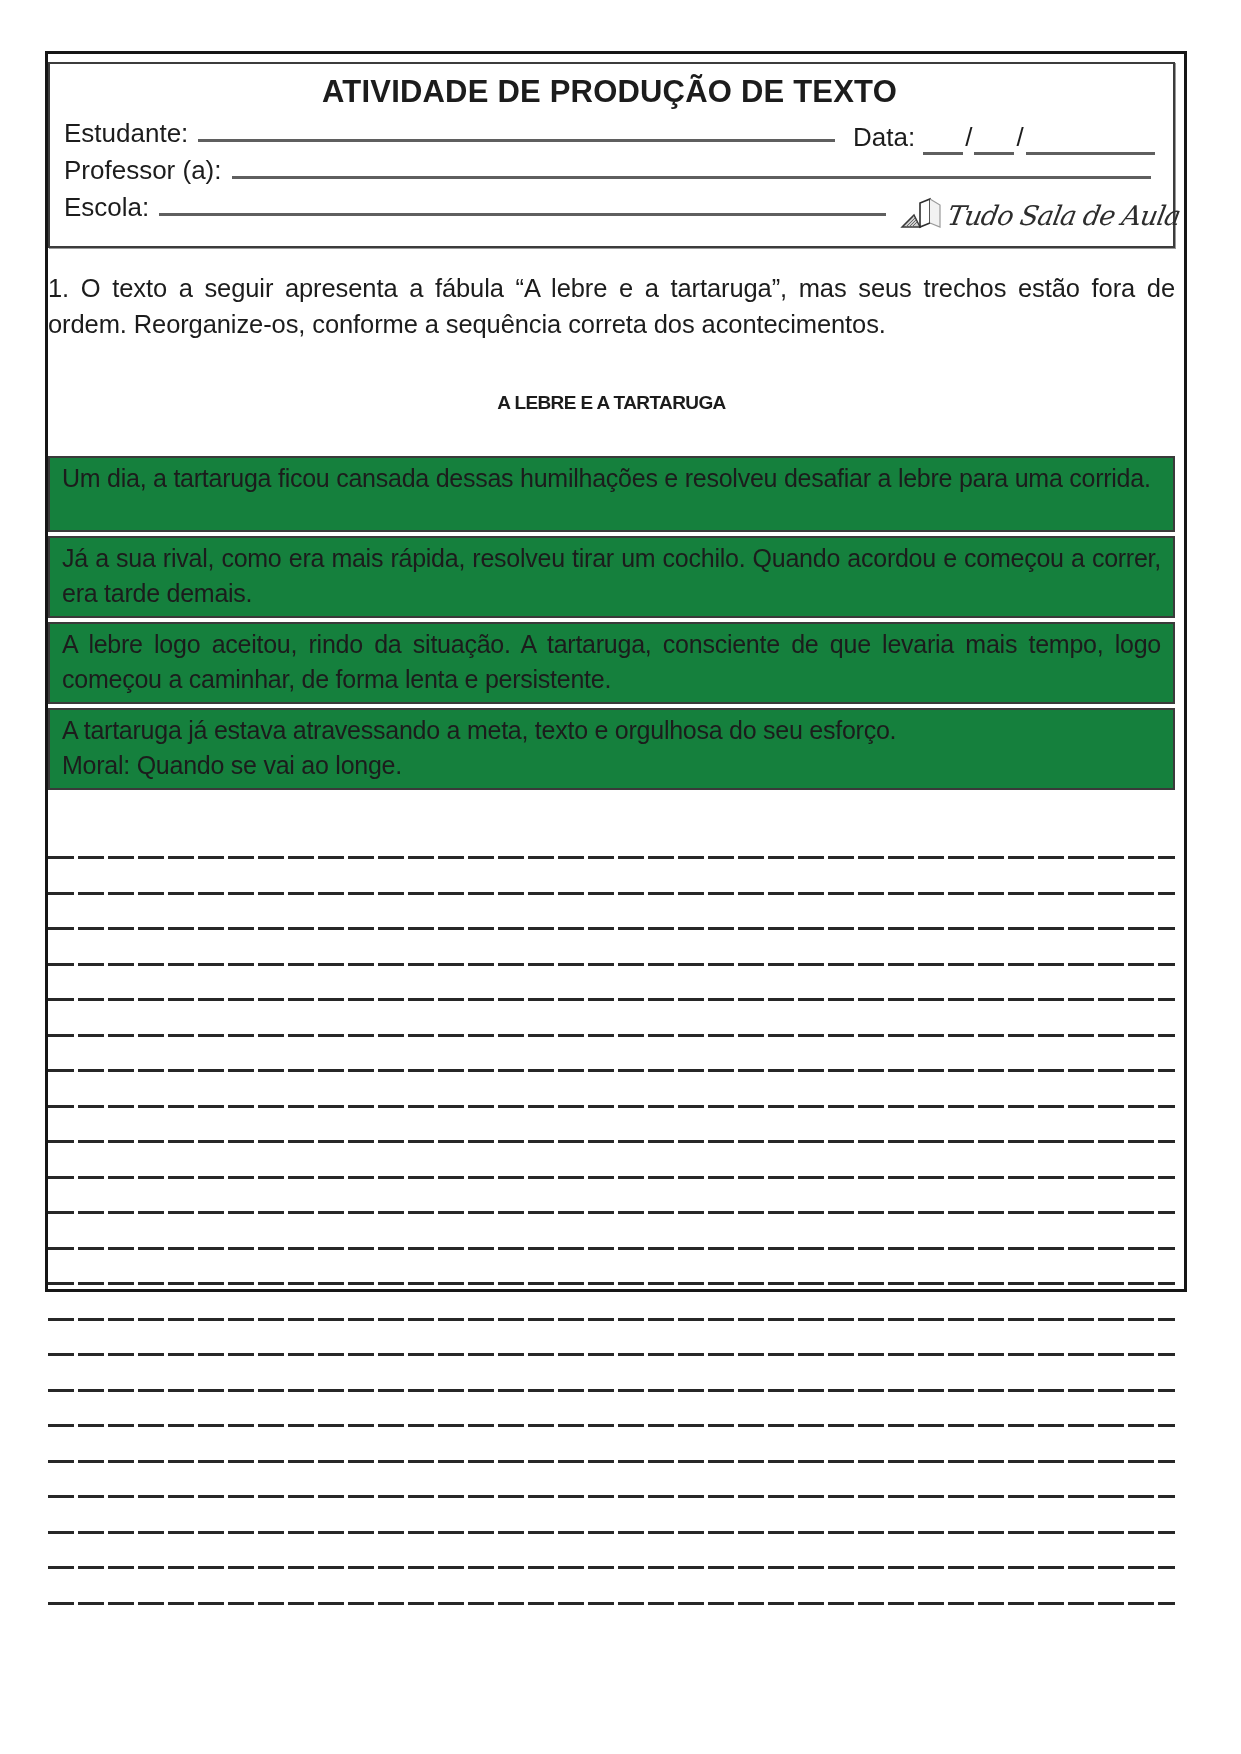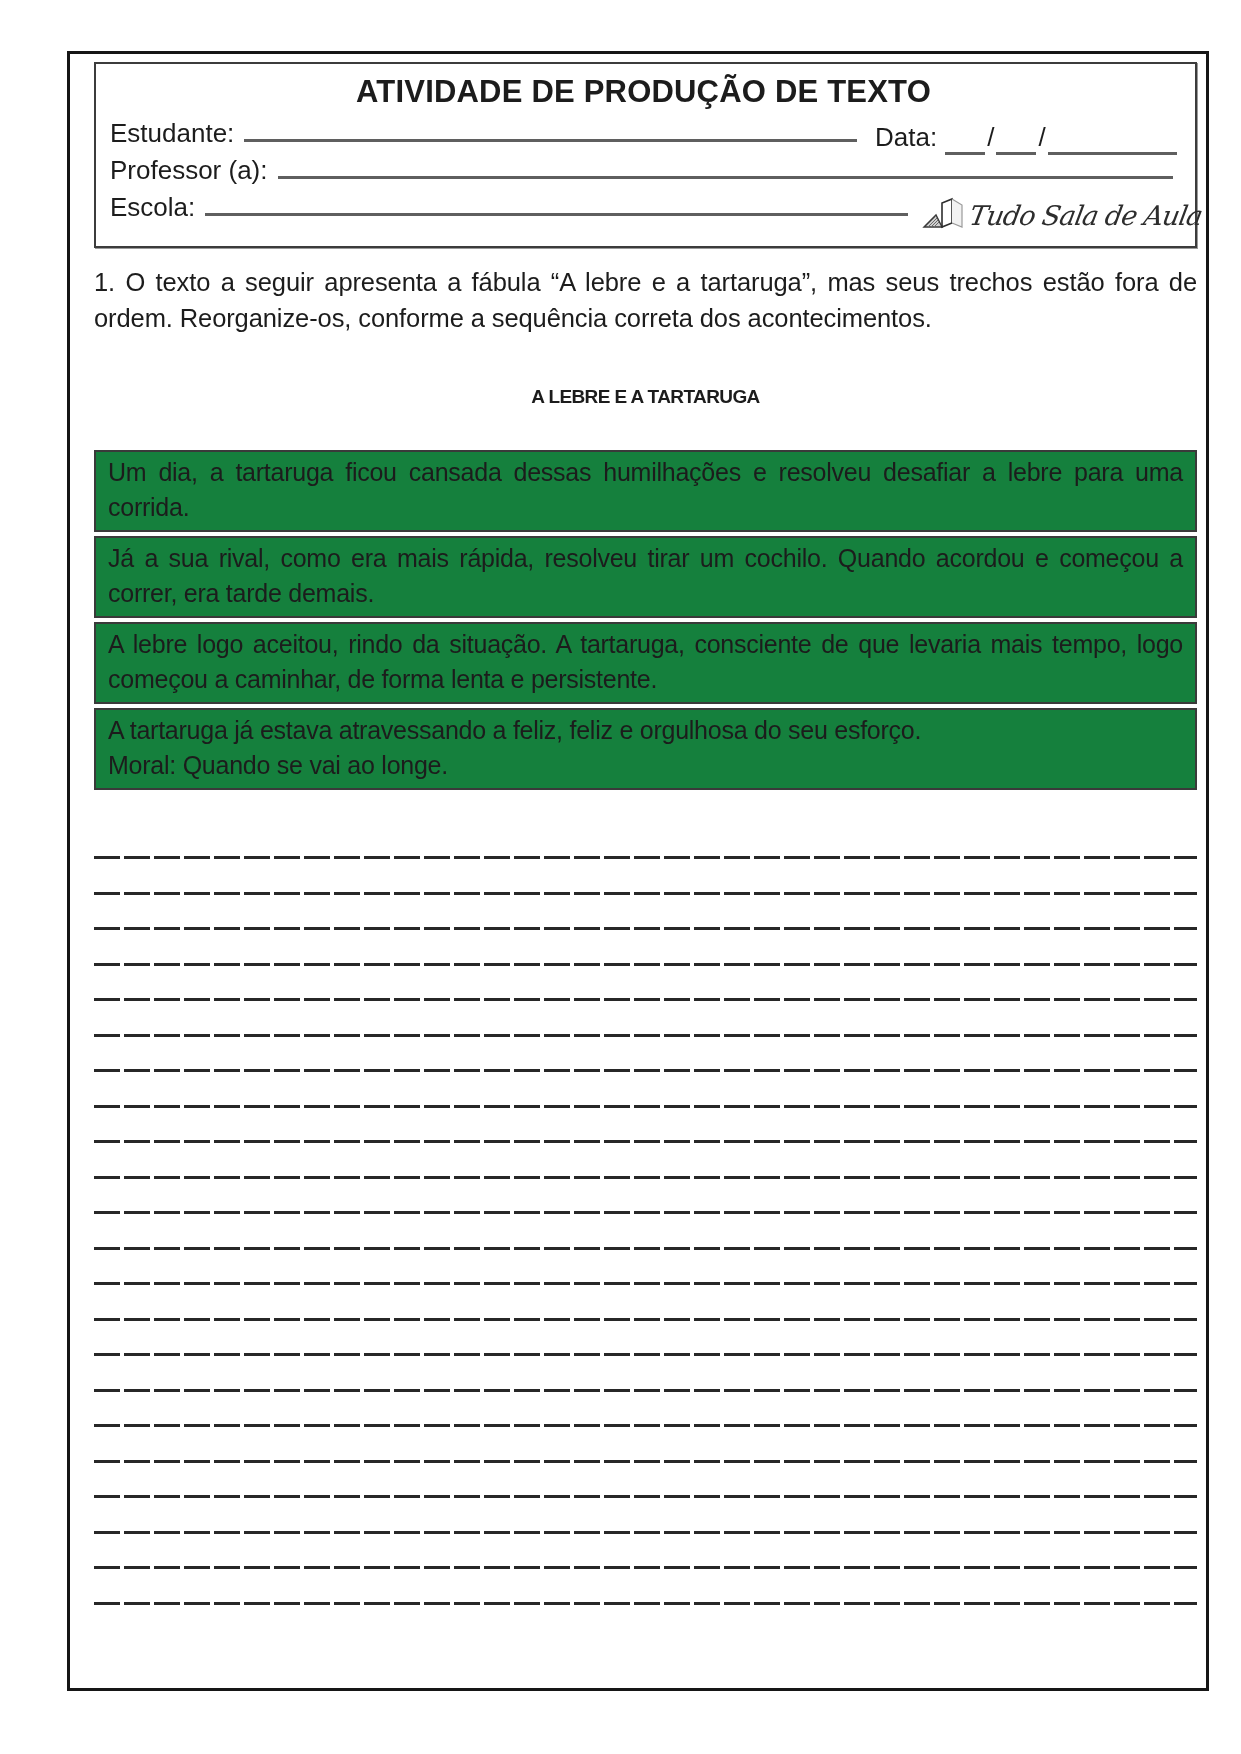--- a/index.html
+++ b/index.html
@@ -5,25 +5,25 @@
   * { margin: 0; padding: 0; box-sizing: border-box; }
   html, body {
     width: 1241px; height: 1754px;
     background: #ffffff;
     font-family: "Liberation Sans", sans-serif;
     color: #1c1c1c;
     overflow: hidden;
   }
   .page {
     position: absolute;
-    left: 67px; top: 51px;
-    width: 1142px; height: 1640px;
+    left: 45px; top: 51px;
+    width: 1142px; height: 1241px;
     border: 3px solid #161616;
     background: #ffffff;
-    padding: 8px 9px 0 24px;
+    padding: 8px 9px 0 0;
   }
   
   .header-box {
     border: 2px solid #3c3c3c;
     box-shadow: 1px 1px 0 #9a9a9a;
     height: 186px;
     padding: 10px 18px 8px 14px;
   }
   .ws-title {
     text-align: center;
@@ -72,21 +72,21 @@
     font-style: italic;
     font-size: 27px;
     color: #2d2d2d;
     transform: skewX(-10deg);
     margin-left: 4px;
     white-space: nowrap;
     letter-spacing: -1px;
   }
   
   .question {
-    margin-top: 16px;
+    margin-top: 22px;
     font-size: 25.5px;
     line-height: 36px;
     text-align: justify;
     letter-spacing: -0.1px;
   }
   .qnum { font-weight: normal; }
   
   .fable-title {
     margin-top: 50px;
     text-align: center;
@@ -166,21 +166,21 @@
     <div class="segment-box">
       <span>Um dia, a tartaruga ficou cansada dessas humilhações e resolveu desafiar a lebre para uma corrida.</span>
     </div>
     <div class="segment-box">
       <span>Já a sua rival, como era mais rápida, resolveu tirar um cochilo. Quando acordou e começou a correr, era tarde demais.</span>
     </div>
     <div class="segment-box">
       <span>A lebre logo aceitou, rindo da situação. A tartaruga, consciente de que levaria mais tempo, logo começou a caminhar, de forma lenta e persistente.</span>
     </div>
     <div class="segment-box">
-      <span class="plain">A tartaruga já estava atravessando a feliz, feliz e orgulhosa do seu esforço.</span>
+      <span class="plain">A tartaruga já estava atravessando a meta, texto e orgulhosa do seu esforço.</span>
       <span class="plain"><span class="moral-label">Moral:</span> <span>Quando se vai ao longe.</span></span>
     </div>
   </div>
 
   <div class="writing-area">
       <div class="write-line"></div>
       <div class="write-line"></div>
       <div class="write-line"></div>
       <div class="write-line"></div>
       <div class="write-line"></div>

